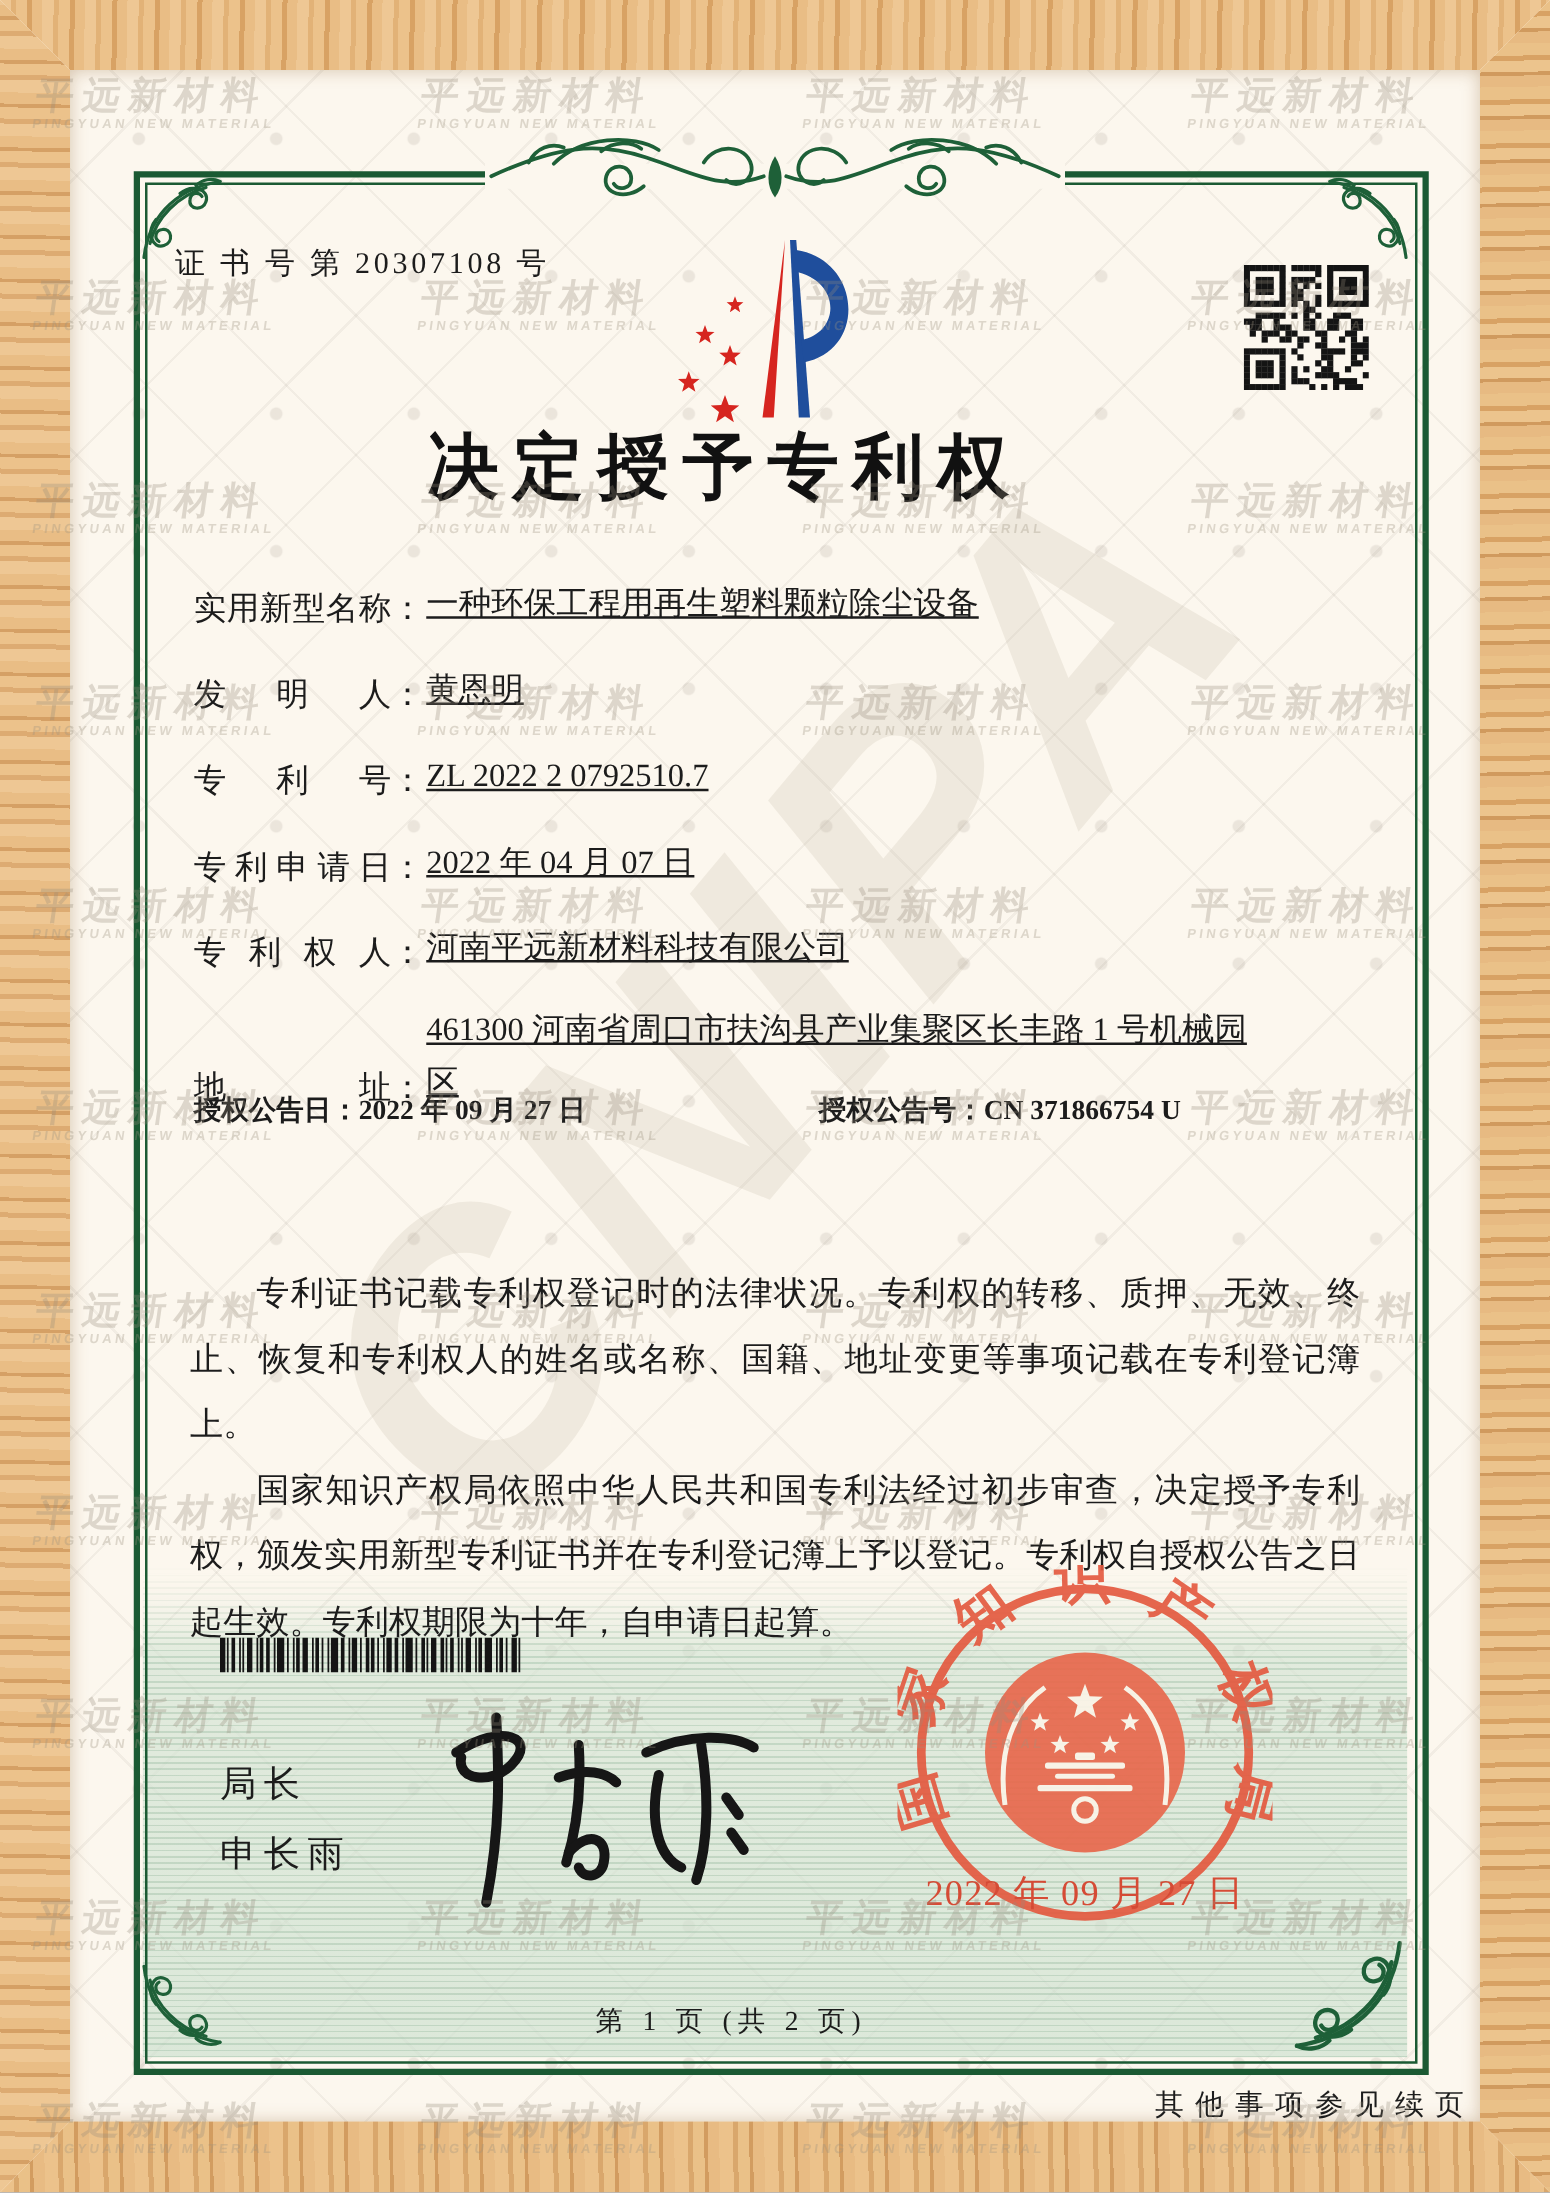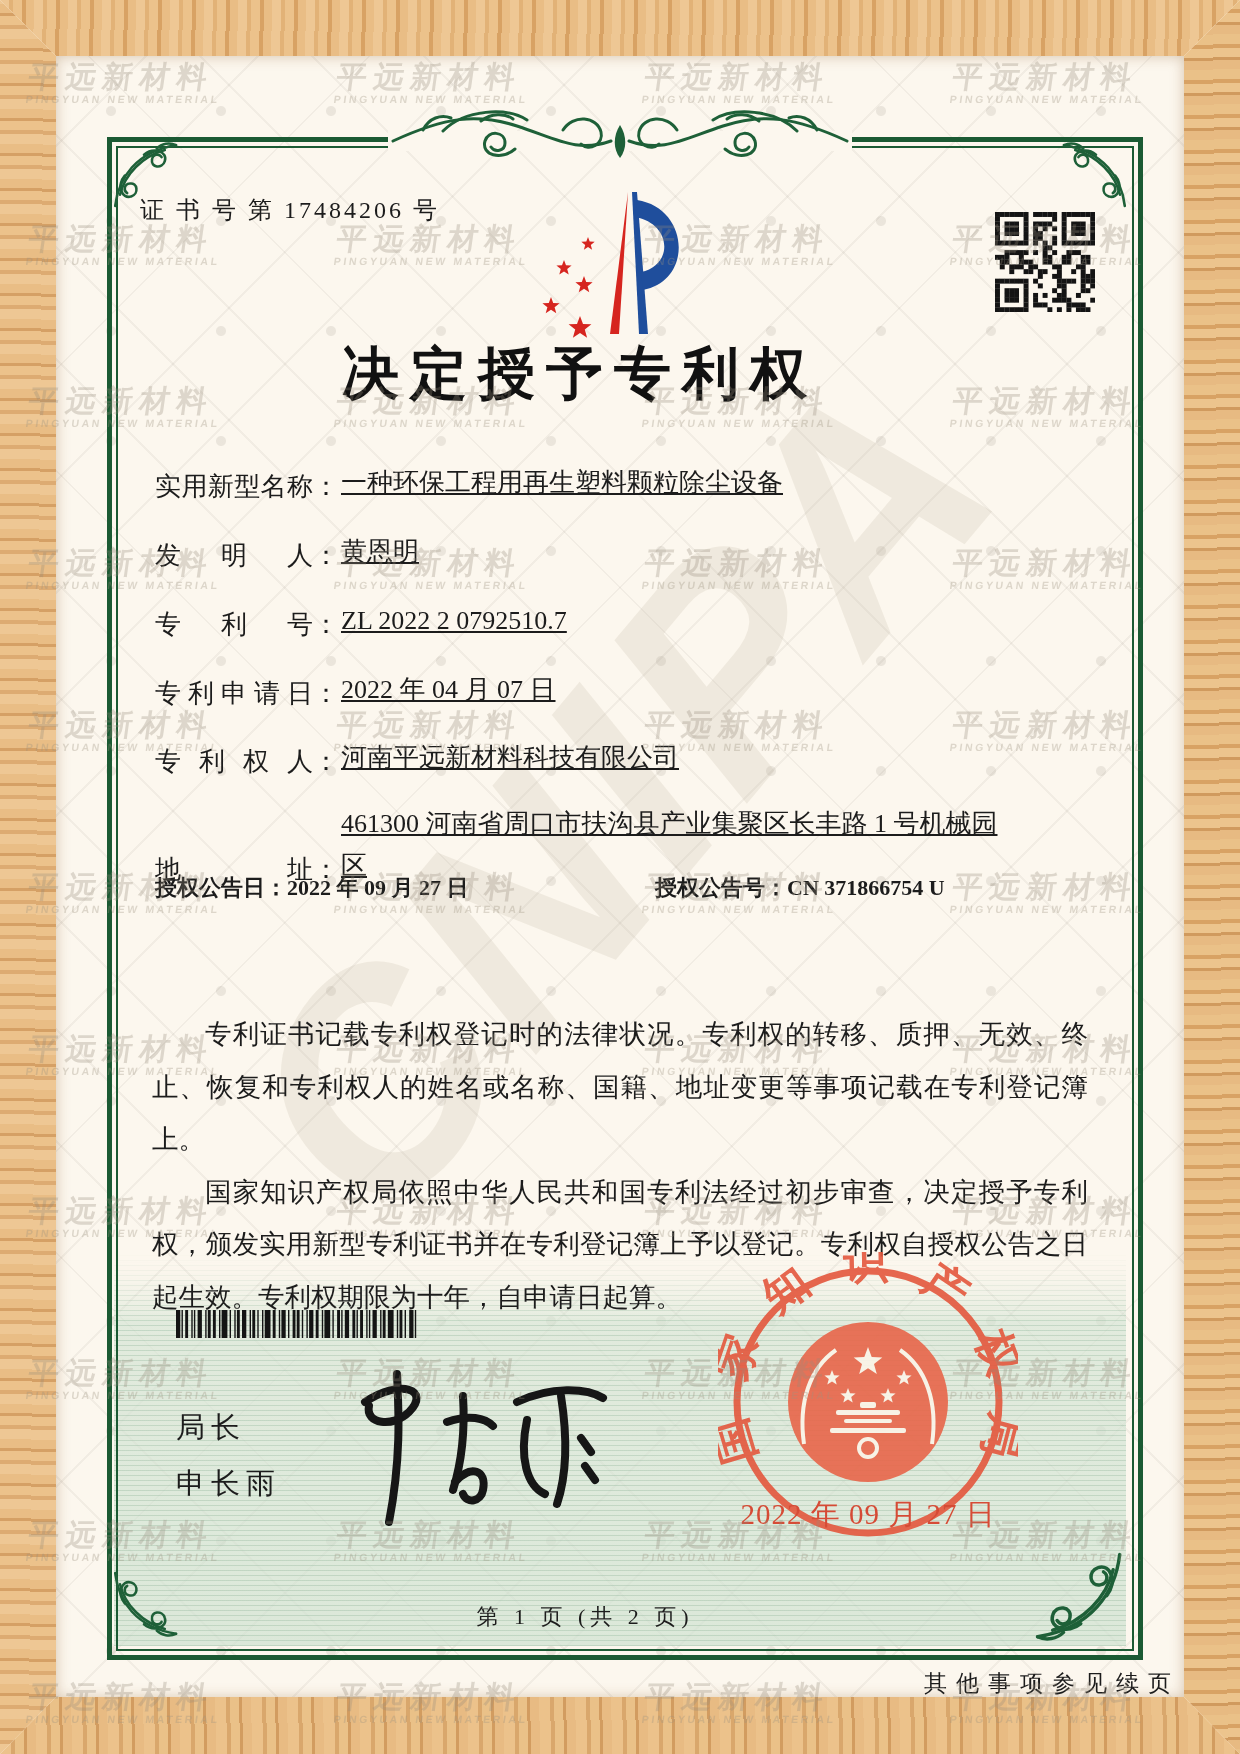--- a/index.html
+++ b/index.html
@@ -145,21 +145,21 @@
       <path d="M96,20 C92,55 70,88 20,96"></path>
         <path d="M90,34 C84,60 62,82 34,90"></path>
       <path d="M60,84 c-12,10 -30,4 -26,-8 c3,-10 18,-8 16,2 c-1,7 -9,8 -12,3"></path>
       <path d="M84,58 c10,-12 4,-30 -8,-26 c-10,3 -8,18 2,16 c7,-1 8,-9 3,-12"></path>
       <path d="M44,92 c-6,6 -16,8 -24,4"></path>
     </g>
   </svg>
 
   <div class="content">
 
-    <div class="cert-no">证 书 号 第 17484206 号</div>
+    <div class="cert-no">证 书 号 第 20307108 号</div>
 
     <svg class="logo" viewBox="0 0 150 152">
       <g id="logo-stars" fill="#d6251f">
           <path d="M48.0,51.0L49.7,55.6L54.7,55.8L50.8,58.9L52.1,63.7L48.0,60.9L43.9,63.7L45.2,58.9L41.3,55.8L46.3,55.6Z"></path>
           <path d="M24.0,74.0L26.0,79.3L31.6,79.5L27.2,83.0L28.7,88.5L24.0,85.4L19.3,88.5L20.8,83.0L16.4,79.5L22.0,79.3Z"></path>
           <path d="M44.0,90.0L46.2,95.9L52.6,96.2L47.6,100.2L49.3,106.3L44.0,102.8L38.7,106.3L40.4,100.2L35.4,96.2L41.8,95.9Z"></path>
           <path d="M11.0,111.0L13.2,116.9L19.6,117.2L14.6,121.2L16.3,127.3L11.0,123.8L5.7,127.3L7.4,121.2L2.4,117.2L8.8,116.9Z"></path>
           <path d="M40.0,130.0L43.0,137.9L51.4,138.3L44.8,143.6L47.1,151.7L40.0,147.0L32.9,151.7L35.2,143.6L28.6,138.3L37.0,137.9Z"></path>
         </g>
       <polygon points="88,6 79,148 70,148" fill="#d6251f"></polygon>

